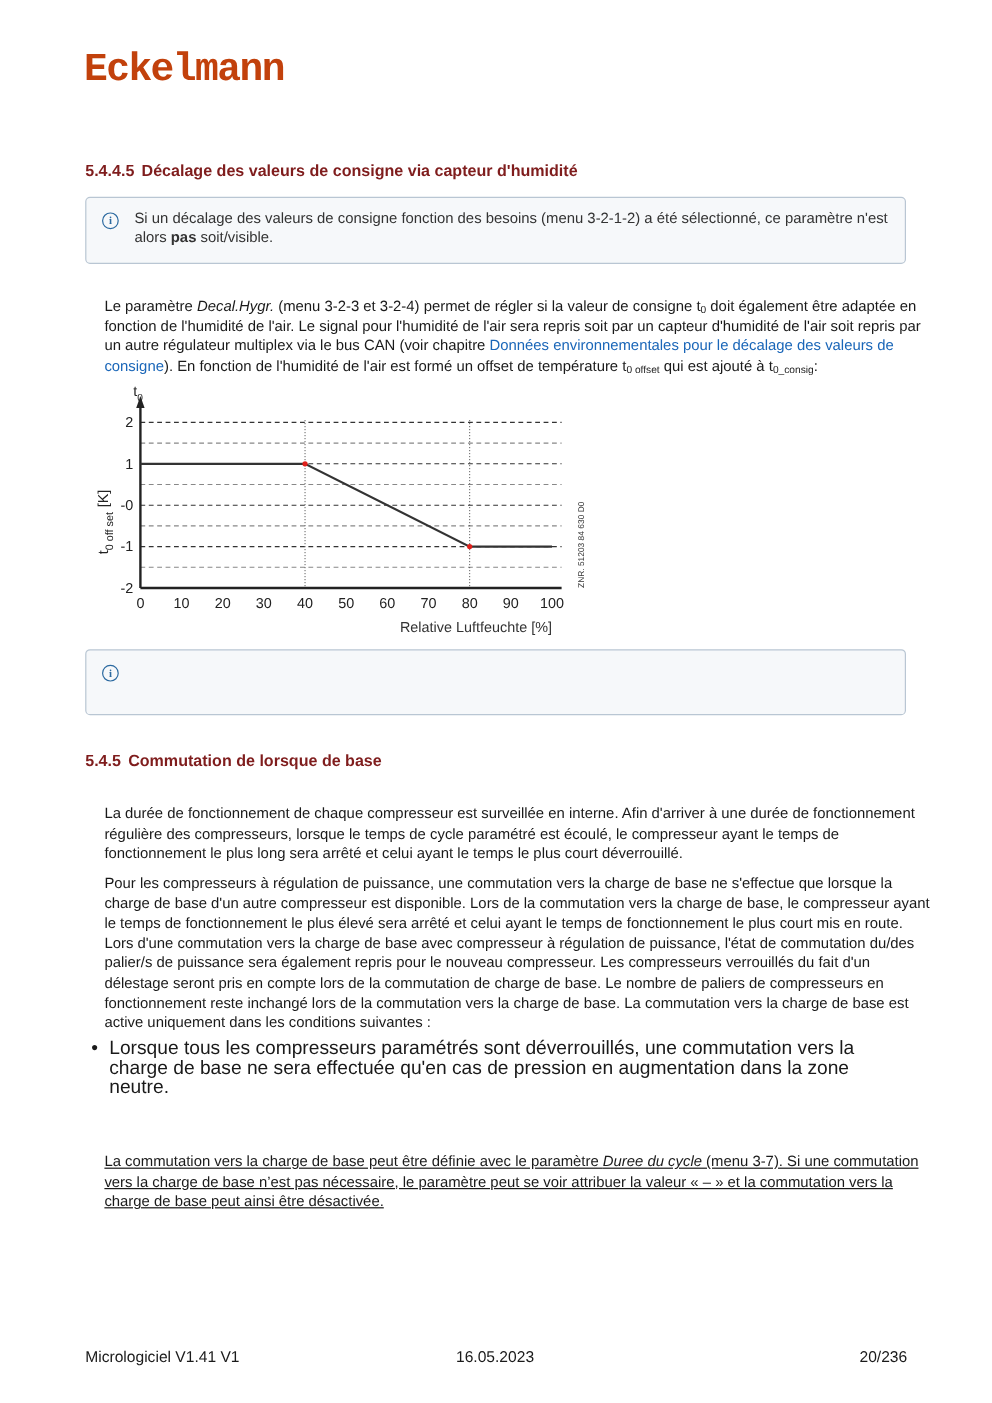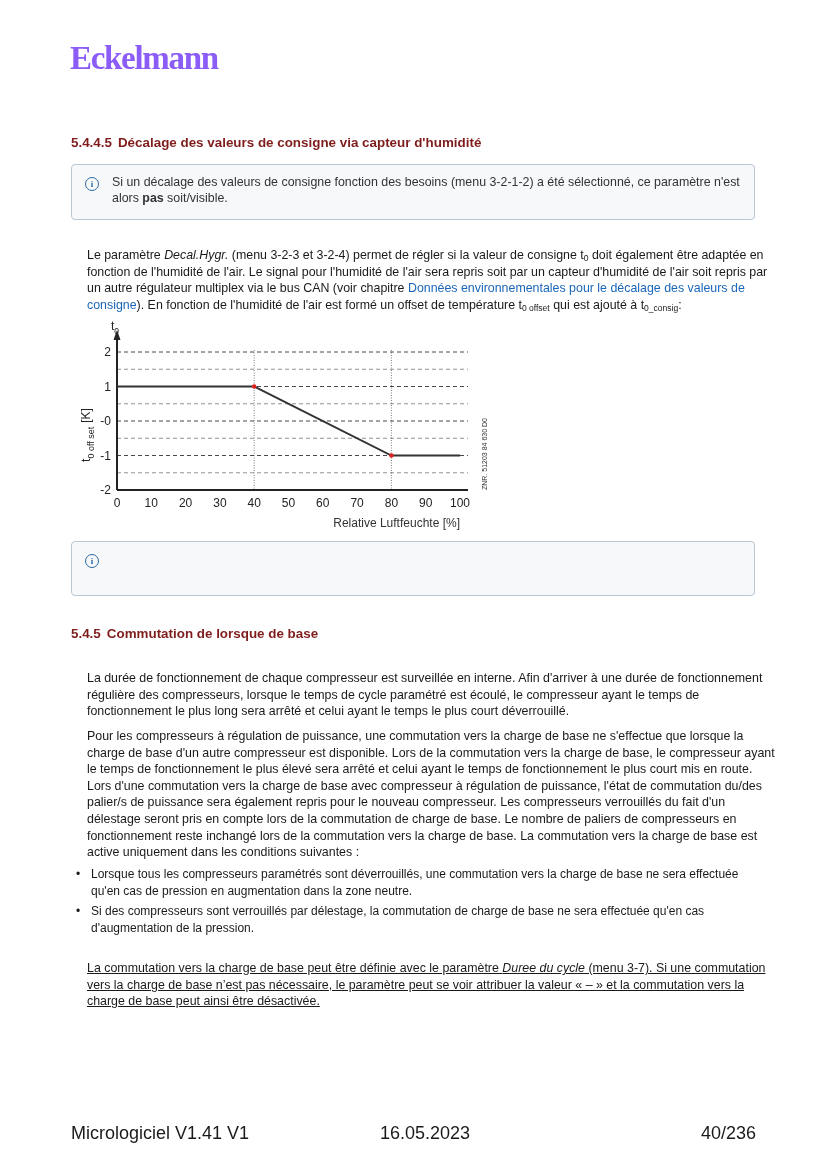--- a/index.html
+++ b/index.html
@@ -1,35 +1,35 @@
 <!DOCTYPE html>
 <html><head>
 <meta charset="utf-8">
 <style>
   html, body { margin: 0; padding: 0; background: #ffffff; }
   body { width: 827px; height: 1169px; position: relative; overflow: hidden;
          font-family: "Liberation Sans", sans-serif; color: #1a1a1a; }
   .logo { position: absolute; left: 70px; top: 40px; font-size: 33px; font-weight: bold;
-          color: #8b5cf6; letter-spacing: -1.3px; font-family: Liberation Serif, serif; }
+          color: #c2410c; letter-spacing: -1.3px; font-family: Liberation Mono, monospace; }
   h2 { position: absolute; left: 71px; margin: 0; font-size: 13.4px; font-weight: bold; color: #7f1d1d; }
   .h-num { display: inline-block; margin-right: 6px; }
   .note { position: absolute; left: 71px; width: 684px; border: 1px solid #b9c6d3; border-radius: 4px;
           background: #f6f8fa; box-sizing: border-box; padding: 9px 14px 9px 40px; font-size: 12.4px;
           line-height: 16px; color: #333; }
   .note .info-icon { position: absolute; left: 13px; top: 12px; width: 12px; height: 12px;
           border: 1.4px solid #2c6aa0; border-radius: 50%; color: #2c6aa0; font-size: 9px; font-weight: bold;
           line-height: 12px; text-align: center; box-sizing: content-box; font-family: "Liberation Serif", serif; }
   p { position: absolute; left: 71px; width: 690px; margin: 16px; font-size: 12.4px; line-height: 16.6px; color: #1a1a1a; }
   .link { color: #1a66b8; }
   sub { font-size: 8.5px; vertical-align: -2px; line-height: 0; }
   ul.bullets { position: absolute; left: 71px; width: 690px; margin: 0; padding: 0; list-style: none;
-               font-size: 12px; line-height: 16.6px; }
+               font-size: 16px; line-height: 16.6px; }
   ul.bullets li { position: relative; padding-left: 20px; margin-bottom: 4px; }
   ul.bullets li::before { content: "•"; position: absolute; left: 5px; top: 0; }
-  .footer { position: absolute; top: 1123px; font-size: 18px; color: #1a1a1a; }
+  .footer { position: absolute; top: 1123px; font-size: 13px; color: #1a1a1a; }
   svg text { font-family: "Liberation Sans", sans-serif; }
 </style>
 </head>
 <body>
 
 <div class="logo">Eckelmann</div>
 
 <h2 style="top:135px;">
   <span class="h-num">5.4.4.5</span><span>Décalage des valeurs de consigne via capteur d'humidité</span>
 </h2>
@@ -100,22 +100,21 @@
 
 <h2 style="top:626px;">
   <span class="h-num">5.4.5</span><span>Commutation de lorsque de base</span>
 </h2>
 
 <p style="top:654px;">La durée de fonctionnement de chaque compresseur est surveillée en interne. Afin d'arriver à une durée de fonctionnement régulière des compresseurs, lorsque le temps de cycle paramétré est écoulé, le compresseur ayant le temps de fonctionnement le plus long sera arrêté et celui ayant le temps le plus court déverrouillé.</p>
 <p style="top:712px;">Pour les compresseurs à régulation de puissance, une commutation vers la charge de base ne s'effectue que lorsque la charge de base d'un autre compresseur est disponible. Lors de la commutation vers la charge de base, le compresseur ayant le temps de fonctionnement le plus élevé sera arrêté et celui ayant le temps de fonctionnement le plus court mis en route. Lors d'une commutation vers la charge de base avec compresseur à régulation de puissance, l'état de commutation du/des palier/s de puissance sera également repris pour le nouveau compresseur. Les compresseurs verrouillés du fait d'un délestage seront pris en compte lors de la commutation de charge de base. Le nombre de paliers de compresseurs en fonctionnement reste inchangé lors de la commutation vers la charge de base. La commutation vers la charge de base est active uniquement dans les conditions suivantes :</p>
 
 <ul class="bullets" style="top:866px;">
   <li>Lorsque tous les compresseurs paramétrés sont déverrouillés, une commutation vers la charge de base ne sera effectuée qu'en cas de pression en augmentation dans la zone neutre.</li>
-  <li>Si des compresseurs sont verrouillés par délestage, la commutation de charge de base ne sera effectuée qu'en cas d'augmentation de la pression.</li>
 </ul>
 
 <p style="top:944px;text-decoration:underline;">
   <span>La commutation vers la charge de base peut être définie avec le paramètre </span><i>Duree du cycle</i><span> (menu 3-7). Si une commutation vers la charge de base n’est pas nécessaire, le paramètre peut se voir attribuer la valeur « – » et la commutation vers la charge de base peut ainsi être désactivée.</span>
 </p>
 
 <div class="footer" style="left:71px;">Micrologiciel V1.41 V1</div>
 <div class="footer" style="left:380px;">16.05.2023</div>
-<div class="footer" style="right:71px;">40/236</div>
+<div class="footer" style="right:71px;">20/236</div>
 
 </body></html>

